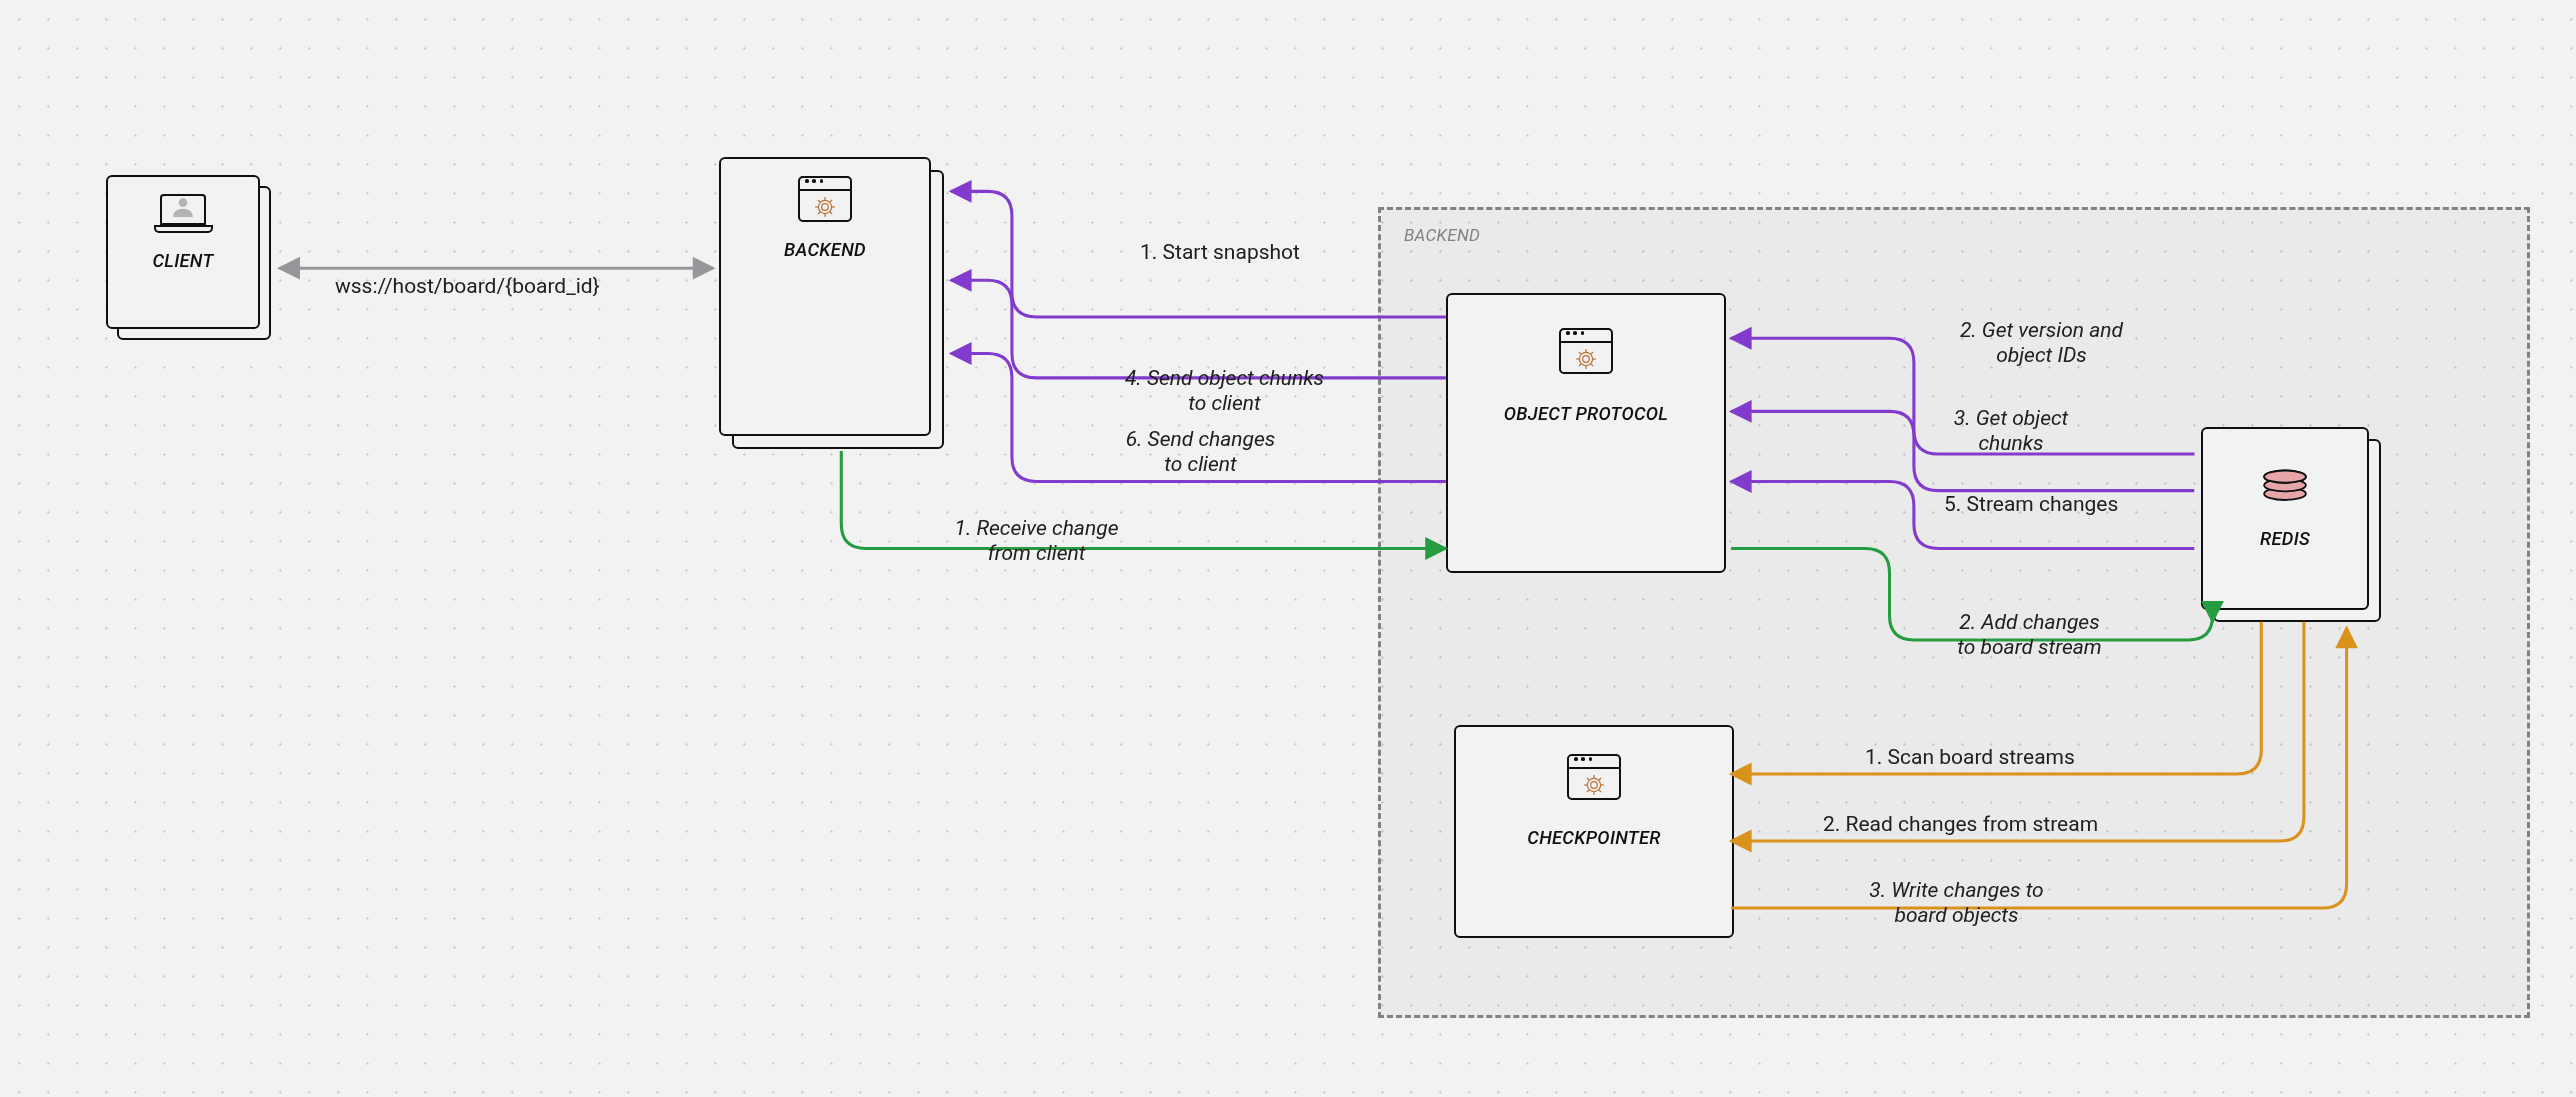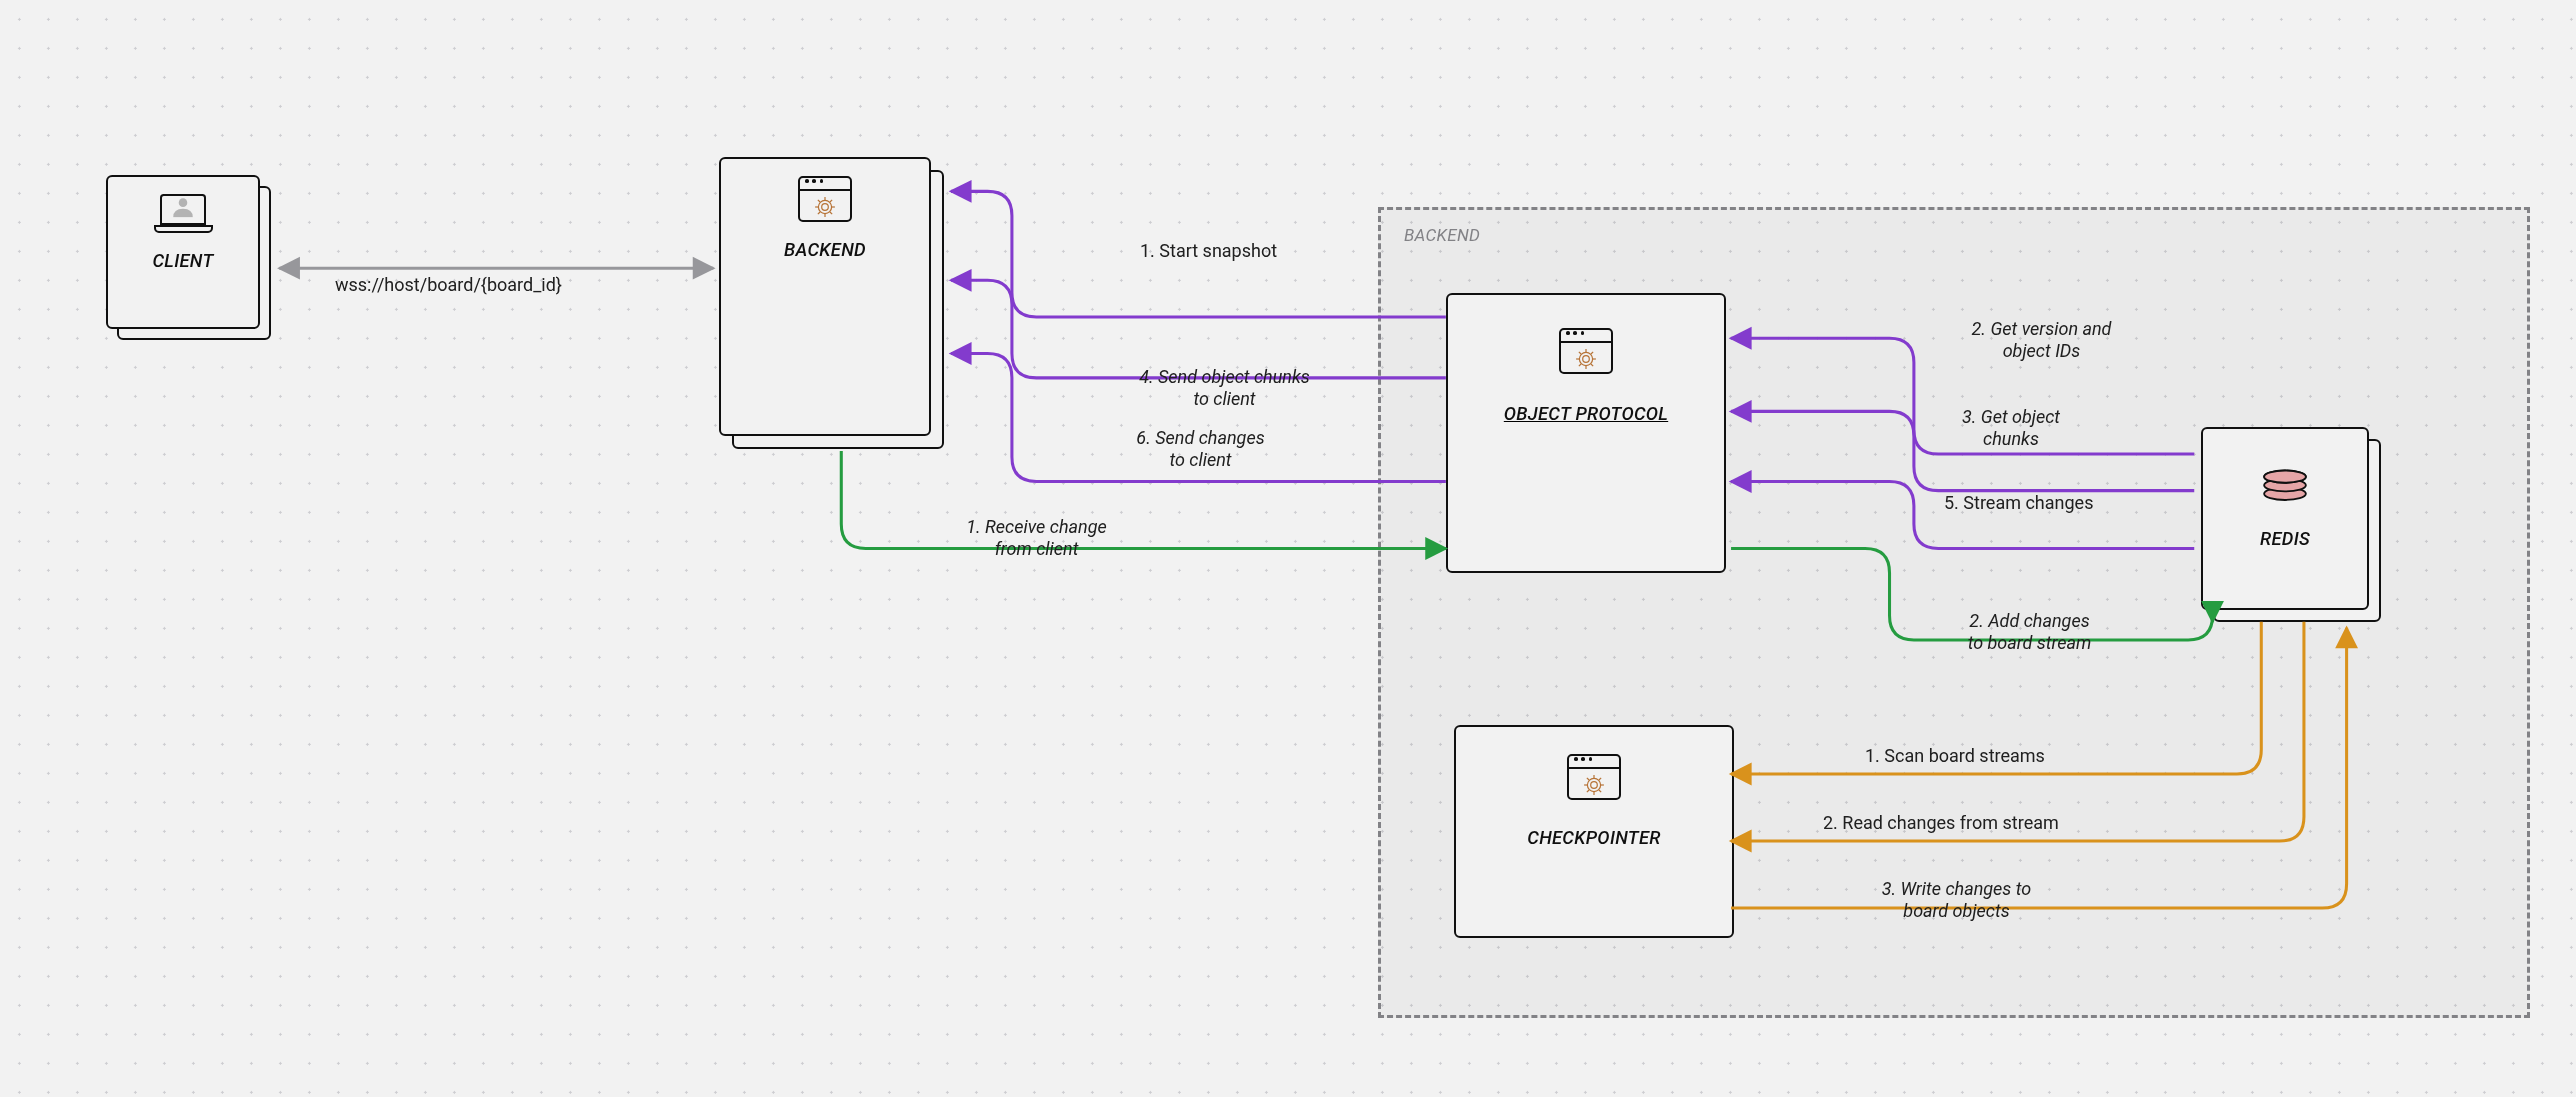--- a/index.html
+++ b/index.html
@@ -107,21 +107,21 @@
   .backend-box-title {
     position: absolute; left: 23px; top: 14.6px;
     font-style: italic; font-size: 17px; color: #8a8a8e; letter-spacing: 0.3px;
   }
   svg.arrows {
     position: absolute; inset: 0; width: 2576px; height: 1097px;
     pointer-events: none;
   }
   .edge-label {
     position: absolute;
-    font-size: 18px;
+    font-size: 21px;
     color: #222;
     text-align: center;
     line-height: 1.2;
     white-space: nowrap;
   }
   .edge-label.wrap { white-space: normal; font-style: italic; }
   .dimmer {
     position: absolute;
     inset: 0;
     background: rgba(0,0,0,0.05);
@@ -179,21 +179,21 @@
                 <line x1="11" y1="29" x2="7" y2="33"></line>
             </g>
           </g>
         </svg>
       </div>
       <div class="card-label">BACKEND</div>
     </div>
   </div>
 
   <div class="node" style="left:1446px; top:293px; width:293px; height:293px;">
-    <div class="card-front" style="left:0; top:0; width:280px; height:280px; padding-top:33px;text-decoration:underline;">
+    <div class="card-front" style="left:0; top:0; width:280px; height:280px; padding-top:33px;">
       <div class="window-glyph">
         <div class="window-dots">
             <span></span>
             <span></span>
             <span></span>
           </div>
         <svg class="rust-gear" viewBox="0 0 40 40">
           <g fill="none" stroke="#c17a3a" stroke-width="2.2">
             <circle cx="20" cy="20" r="12"></circle>
               <circle cx="20" cy="20" r="6"></circle>

